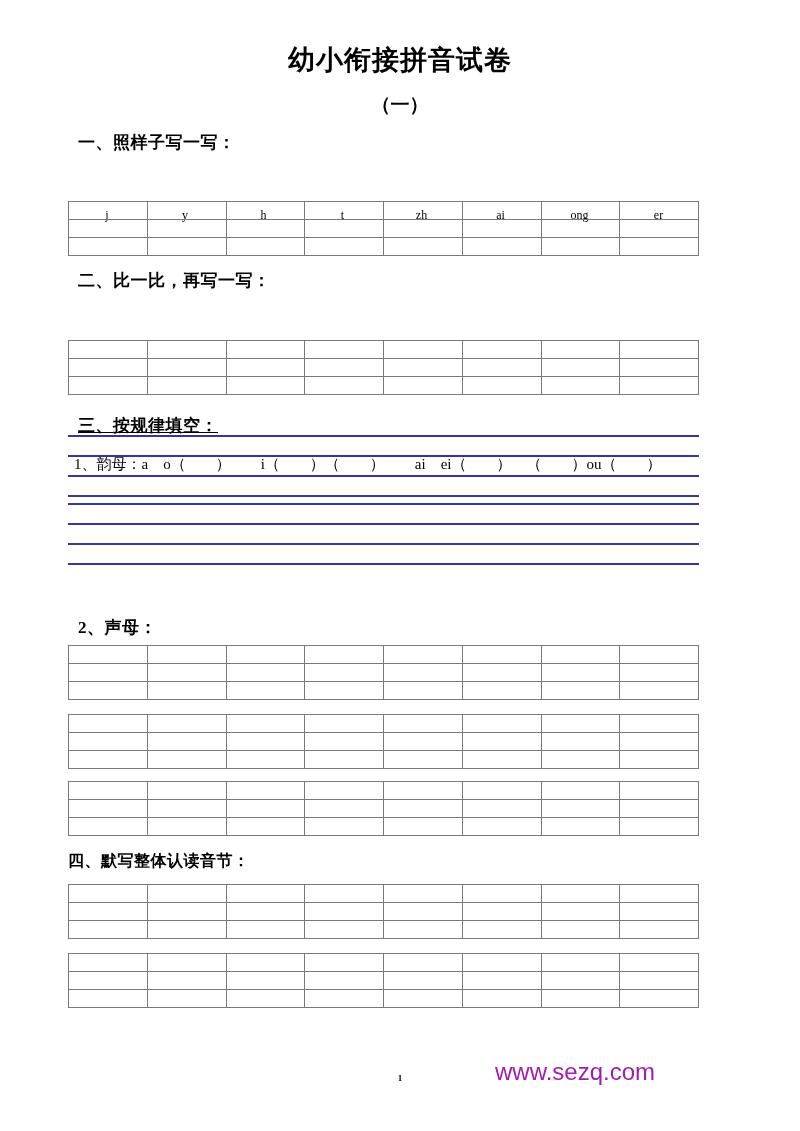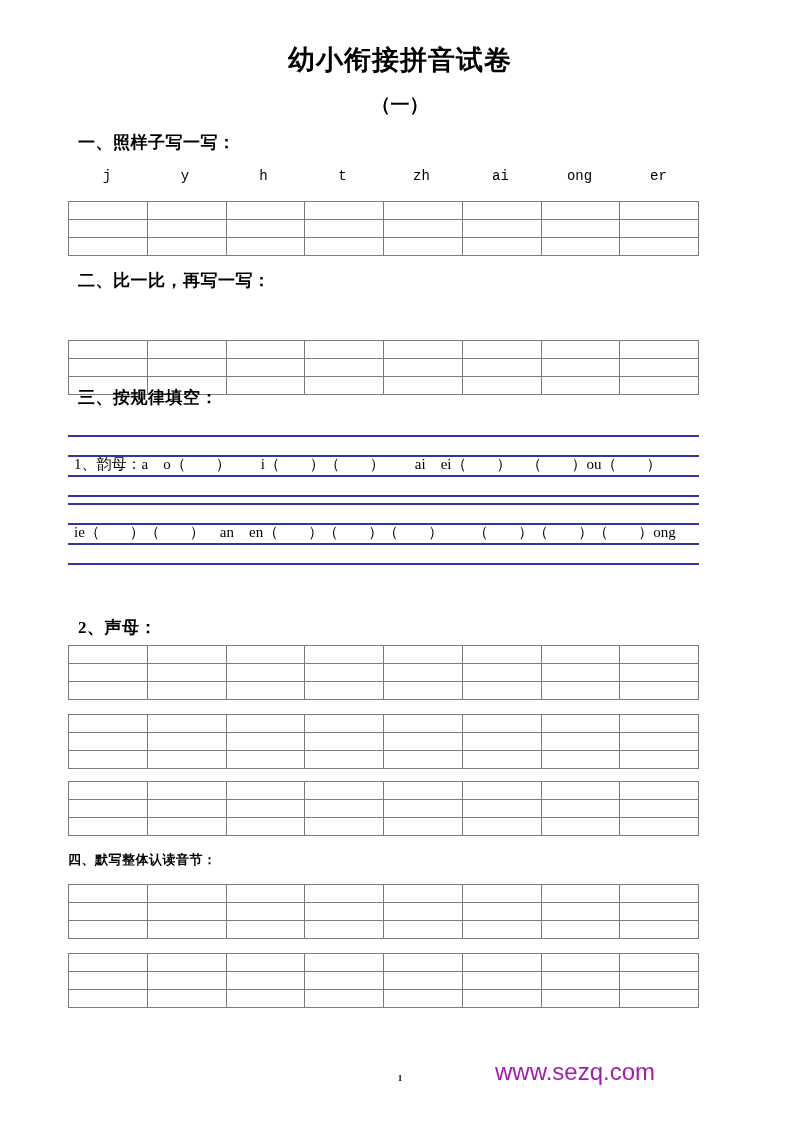--- a/index.html
+++ b/index.html
@@ -49,23 +49,24 @@
     position: absolute;
     font-size: 17px;
     font-weight: bold;
     white-space: nowrap;
     letter-spacing: 0.5px;
   }
 
   
   .letter-row {
     position: absolute;
-    font-size: 14px;
+    font-size: 12px;
     white-space: nowrap;
-    font-family: Liberation Mono, monospace;
+    font-family: Liberation Serif, serif;
+    margin-top: 40px;
   }
   .letter-row span { display: inline-block; text-align: center; }
 
   
   .grid {
     position: absolute;
     border-collapse: collapse;
     table-layout: fixed;
   }
   .grid td {
@@ -204,36 +205,35 @@
           <td></td>
           <td></td>
           <td></td>
           <td></td>
           <td></td>
           <td></td>
     </tr>
   </tbody>
     </table>
 
-  <div class="sec-heading" style="left:78px; top:386px;">三、按规律填空：</div>
+  <div class="sec-heading" style="left:78px; top:414px;text-decoration:underline;">三、按规律填空：</div>
 
   <div class="staff" style="left:68px; top:435px;">
     <div class="line l1"></div>
     <div class="line l2"></div>
     <div class="line l3"></div>
     <div class="line l4"></div>
     <div class="staff-text">1、韵母：a　o（　　）　　i（　　）（　　）　　ai　ei（　　）　（　　）ou（　　）</div>
   </div>
 
   <div class="staff" style="left:68px; top:503px;">
     <div class="line l1"></div>
     <div class="line l2"></div>
     <div class="line l3"></div>
     <div class="line l4"></div>
-    <div class="staff-text">ie（　　）（　　）　an　en（　　）（　　）（　　）　　（　　）（　　）（　　）ong</div>
   </div>
 
   <div class="sec-heading" style="left:78px; top:616px;">2、声母：</div>
 
   <table class="grid outer" style="left:68px; top:645px; width:631px;">
     <tbody>
         <tr>
       <td></td>
           <td></td>
           <td></td>
@@ -329,21 +329,21 @@
           <td></td>
           <td></td>
           <td></td>
           <td></td>
           <td></td>
           <td></td>
     </tr>
   </tbody>
     </table>
 
-  <div class="sec-heading" style="left:68px; top:851px; font-size:13px;">四、默写整体认读音节：</div>
+  <div class="sec-heading" style="left:68px; top:851px; font-size:16px;">四、默写整体认读音节：</div>
 
   <table class="grid outer" style="left:68px; top:884px; width:631px;">
     <tbody>
         <tr>
       <td></td>
           <td></td>
           <td></td>
           <td></td>
           <td></td>
           <td></td>

